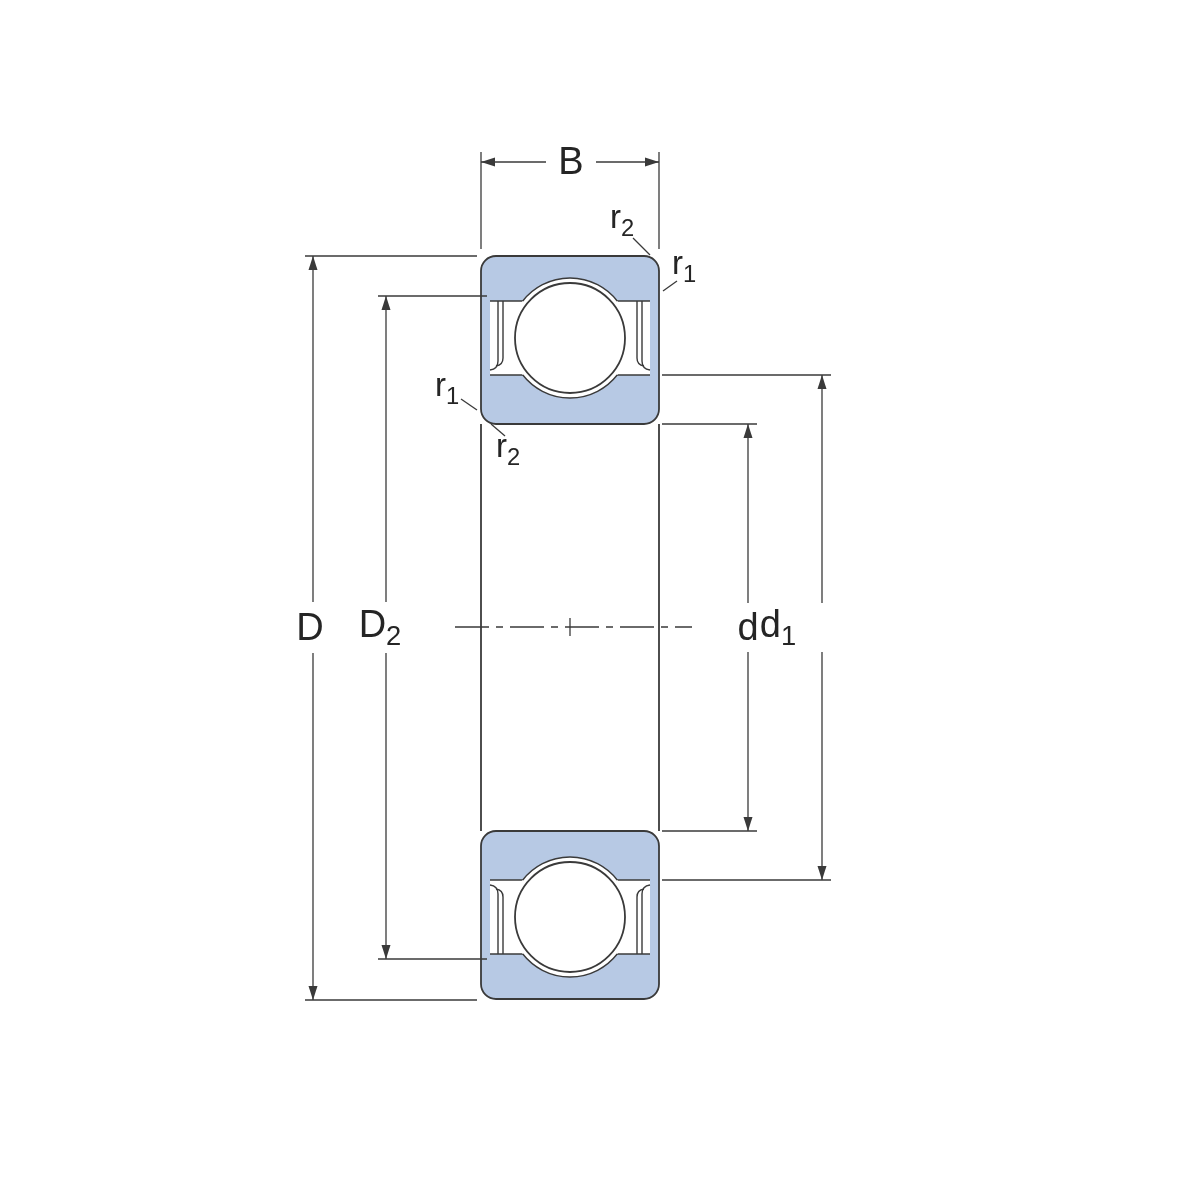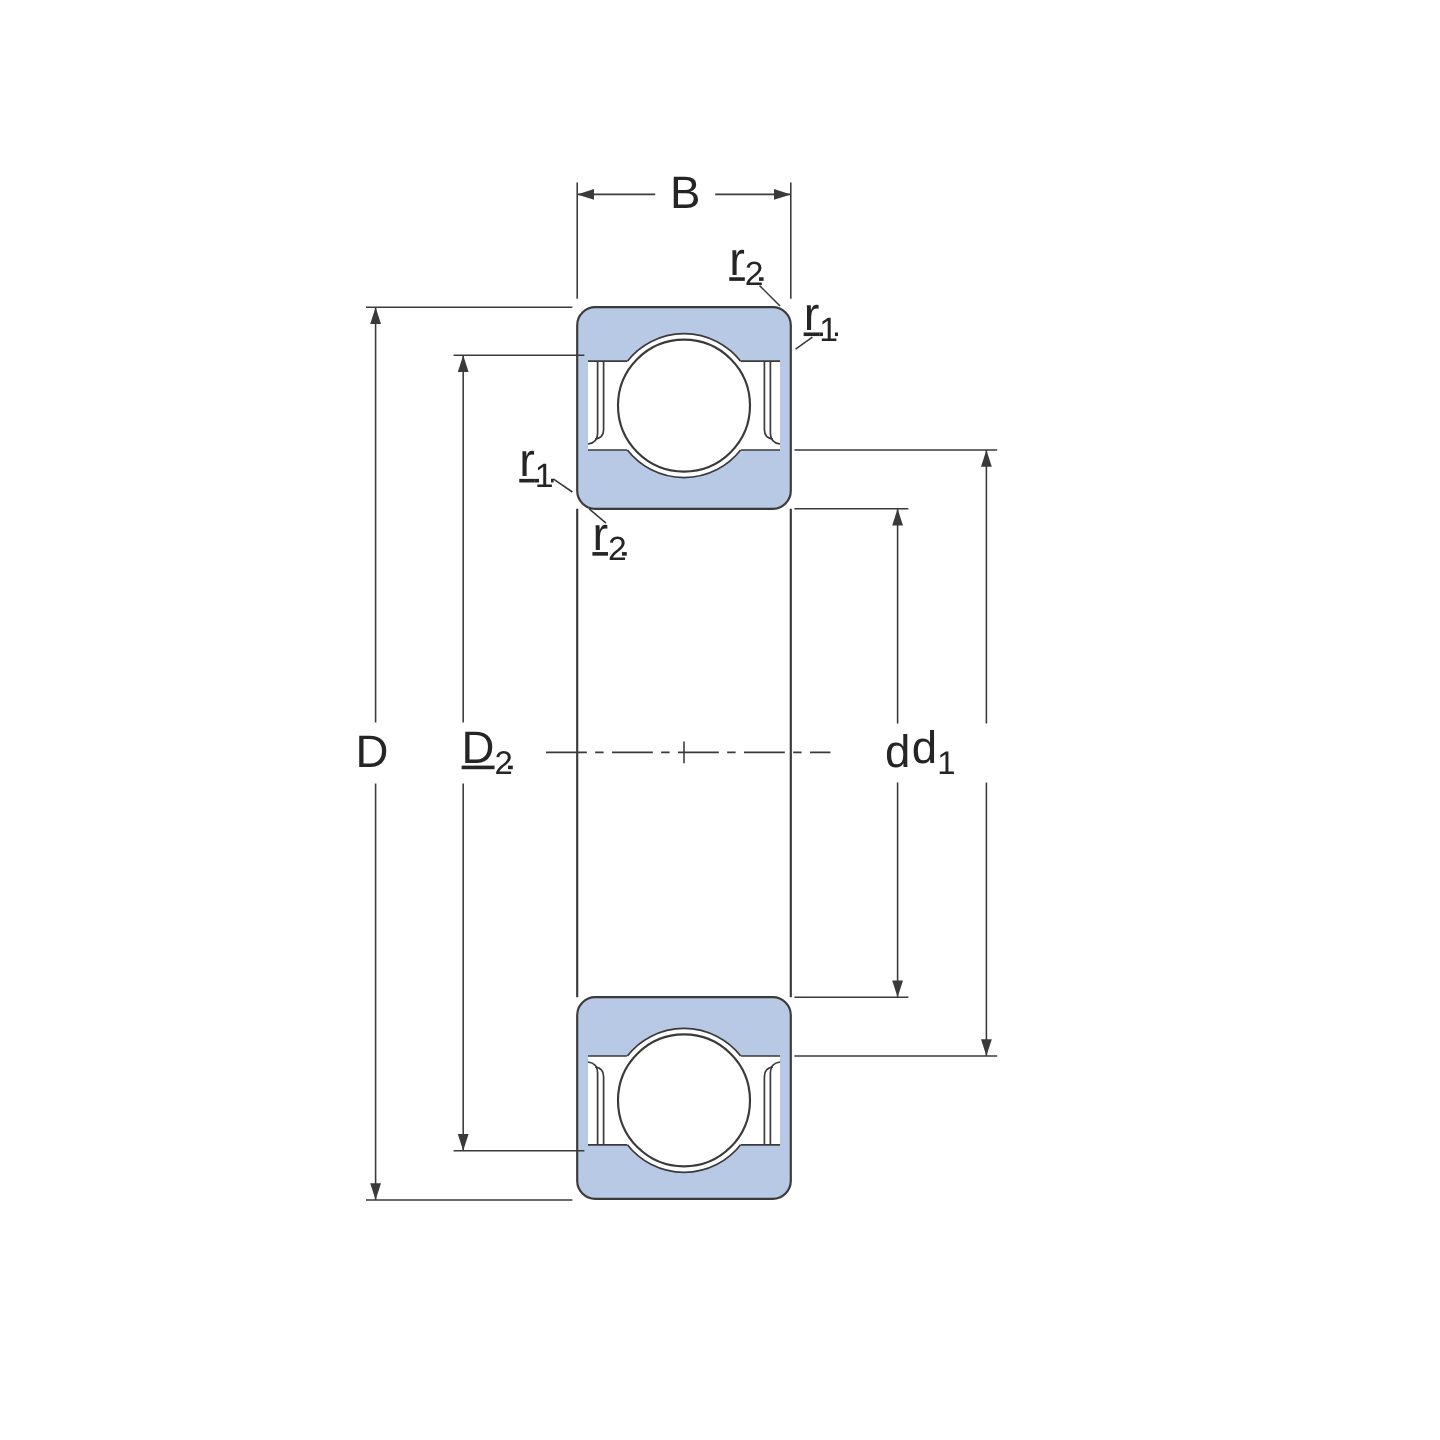--- a/index.html
+++ b/index.html
@@ -26,21 +26,21 @@
   .centerline{stroke-dasharray:34 7 7 7;}
   .lbl{
     position:absolute;
     transform:translate(-50%,-50%);
     font-size:38px;
     color:#252525;
     white-space:nowrap;
     line-height:1;
   }
   .lbl sub{font-size:0.72em;}
-  .lbl-r{font-size:39px;text-decoration:underline;}
+  .lbl-r{font-size:33px;}
 </style>
 </head>
 <body>
 
 <div class="canvas">
 
   <svg width="1200" height="1200" viewBox="0 0 1200 1200">
 
     <g id="top-section">
       <rect class="blue-part" x="481" y="256" width="178" height="168" rx="15"></rect>
@@ -117,21 +117,21 @@
   </svg>
 
   <div class="lbl" style="left:571px;top:161px;">
     <span>B</span>
   </div>
 
   <div class="lbl" style="left:310px;top:627px;">
     <span>D</span>
   </div>
 
-  <div class="lbl" style="left:406px;top:627px;text-decoration:underline;">
+  <div class="lbl" style="left:380px;top:627px;">
     <span>D</span><sub>2</sub>
   </div>
 
   <div class="lbl" style="left:748px;top:627px;">
     <span>d</span>
   </div>
 
   <div class="lbl" style="left:778px;top:627px;">
     <span>d</span><sub>1</sub>
   </div>

